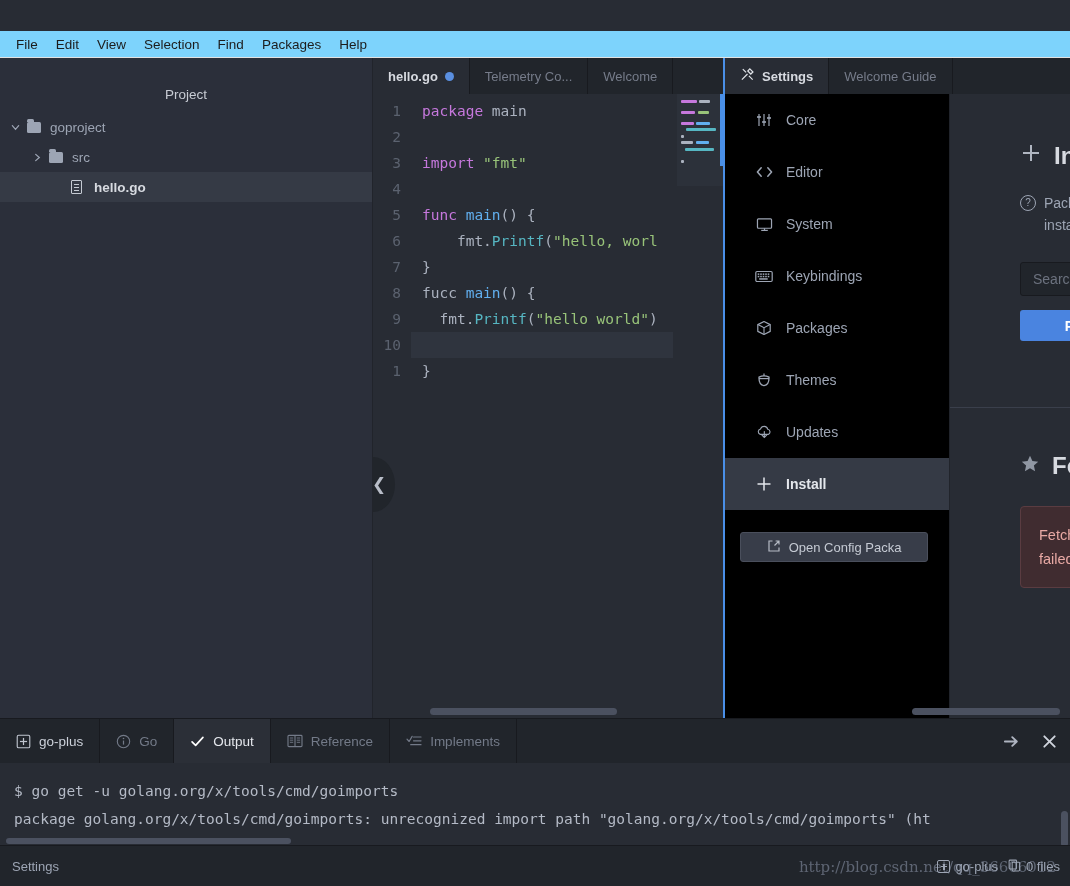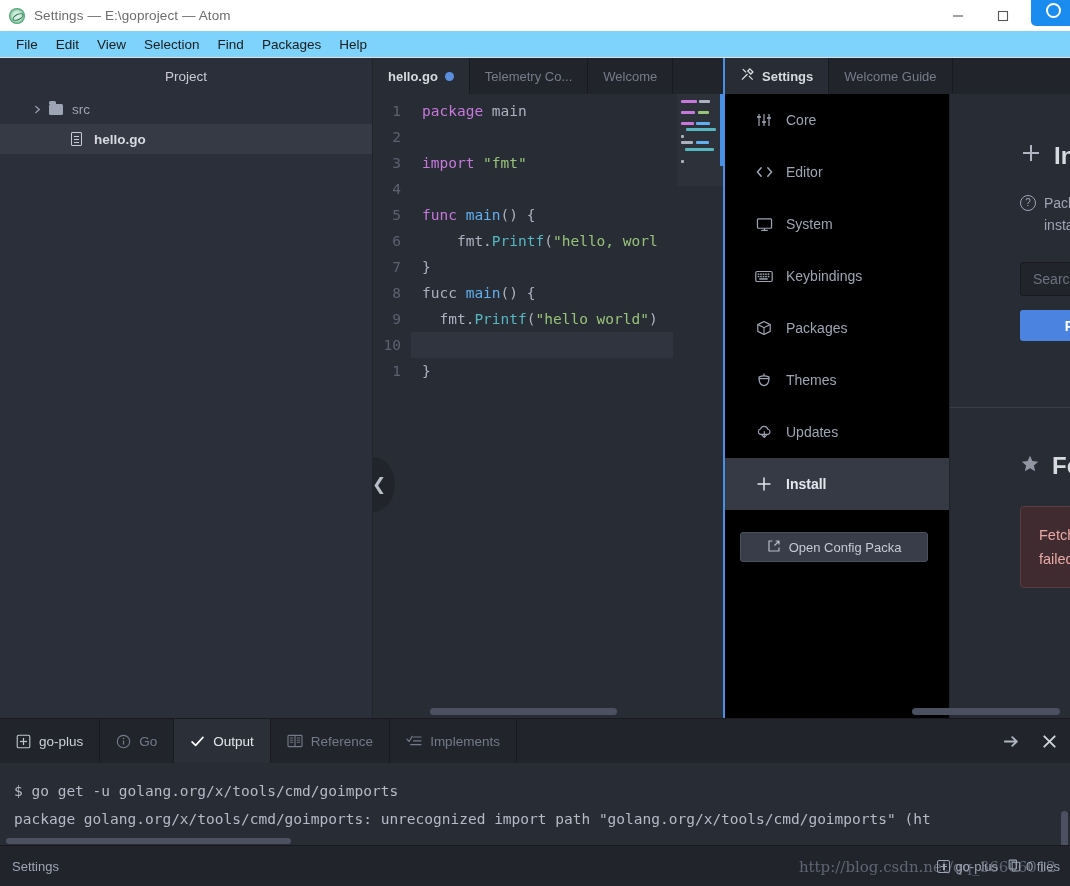--- a/index.html
+++ b/index.html
@@ -66,21 +66,21 @@
   }
 
   
   .treeview {
     position: absolute; left: 0; top: 0; width: 373px; height: 660px;
     background: #2b2f3a;
     border-right: 1px solid #21242b;
   }
   .tv-header {
     height: 36px; display: flex; align-items: center; justify-content: center;
-    font-size: 13.5px; color: #c8ccd4;
+    font-size: 13.5px; color: #c8ccd4; margin-top: 18px;
   }
   .tv-row {
     height: 30px; display: flex; align-items: center;
     font-size: 13.5px; color: #9da5b4; cursor: default; padding-right: 6px;
   }
   .tv-row.selected { background: #353a45; color: #d7dae0; font-weight: bold; }
   .tv-row .arrow {
     width: 18px; display: flex; align-items: center; justify-content: center;
     color: #8b92a0; font-size: 10px;
   }
@@ -281,61 +281,47 @@
     content:""; position:absolute; background:#9da5b4;
   }
   .sb-box::before { left: 5px; top: 2.5px; width: 1.3px; height: 6px; }
   .sb-box::after  { left: 2.5px; top: 5px; width: 6px; height: 1.3px; }
 </style>
 </head>
 <body>
 
 <div id="app">
 
-  <div class="titlebar">
-    <div class="logo"></div>
-    <div class="tl-text">Settings — E:\goproject — Atom</div>
-    <div class="winctl">
-      <div>
-        <svg width="14" height="14" viewBox="0 0 14 14">
-            <line x1="2" y1="7" x2="12" y2="7" stroke="#555" stroke-width="1.1"></line>
-          </svg>
-      </div>
-      <div>
-        <svg width="14" height="14" viewBox="0 0 14 14">
-            <rect x="2.5" y="2.5" width="9" height="9" fill="none" stroke="#555" stroke-width="1.1"></rect>
-          </svg>
-      </div>
-      <div>
-        <svg width="14" height="14" viewBox="0 0 14 14">
-            <line x1="2.5" y1="2.5" x2="11.5" y2="11.5" stroke="#888" stroke-width="1.1"></line>
-            <line x1="11.5" y1="2.5" x2="2.5" y2="11.5" stroke="#888" stroke-width="1.1"></line>
-          </svg>
-      </div>
-      <div class="blue-badge">
-        <div class="ring"></div>
-      </div>
-    </div>
-  </div>
 
   <div class="menubar">
     <div class="mi">File</div>
     <div class="mi">Edit</div>
     <div class="mi">View</div>
     <div class="mi">Selection</div>
     <div class="mi">Find</div>
     <div class="mi">Packages</div>
     <div class="mi">Help</div>
   </div>
 
   <div class="workspace">
 
     <div class="treeview">
       <div class="tv-header">Project</div>
 
+      <div class="tv-row">
+        <div class="arrow" style="margin-left:6px">
+          <svg width="9" height="9" viewBox="0 0 10 10">
+              <path d="M1.5 3 L5 7 L8.5 3" fill="none" stroke="#9da5b4" stroke-width="1.4" stroke-linecap="round"></path>
+            </svg>
+        </div>
+        <div class="ico">
+            <div class="folder-ico"></div>
+          </div>
+        <span style="margin-left:6px">goproject</span>
+      </div>
 
       <div class="tv-row">
         <div class="arrow" style="margin-left:28px">
           <svg width="9" height="9" viewBox="0 0 10 10">
               <path d="M3 1.5 L7 5 L3 8.5" fill="none" stroke="#9da5b4" stroke-width="1.4" stroke-linecap="round"></path>
             </svg>
         </div>
         <div class="ico">
             <div class="folder-ico"></div>
           </div>

